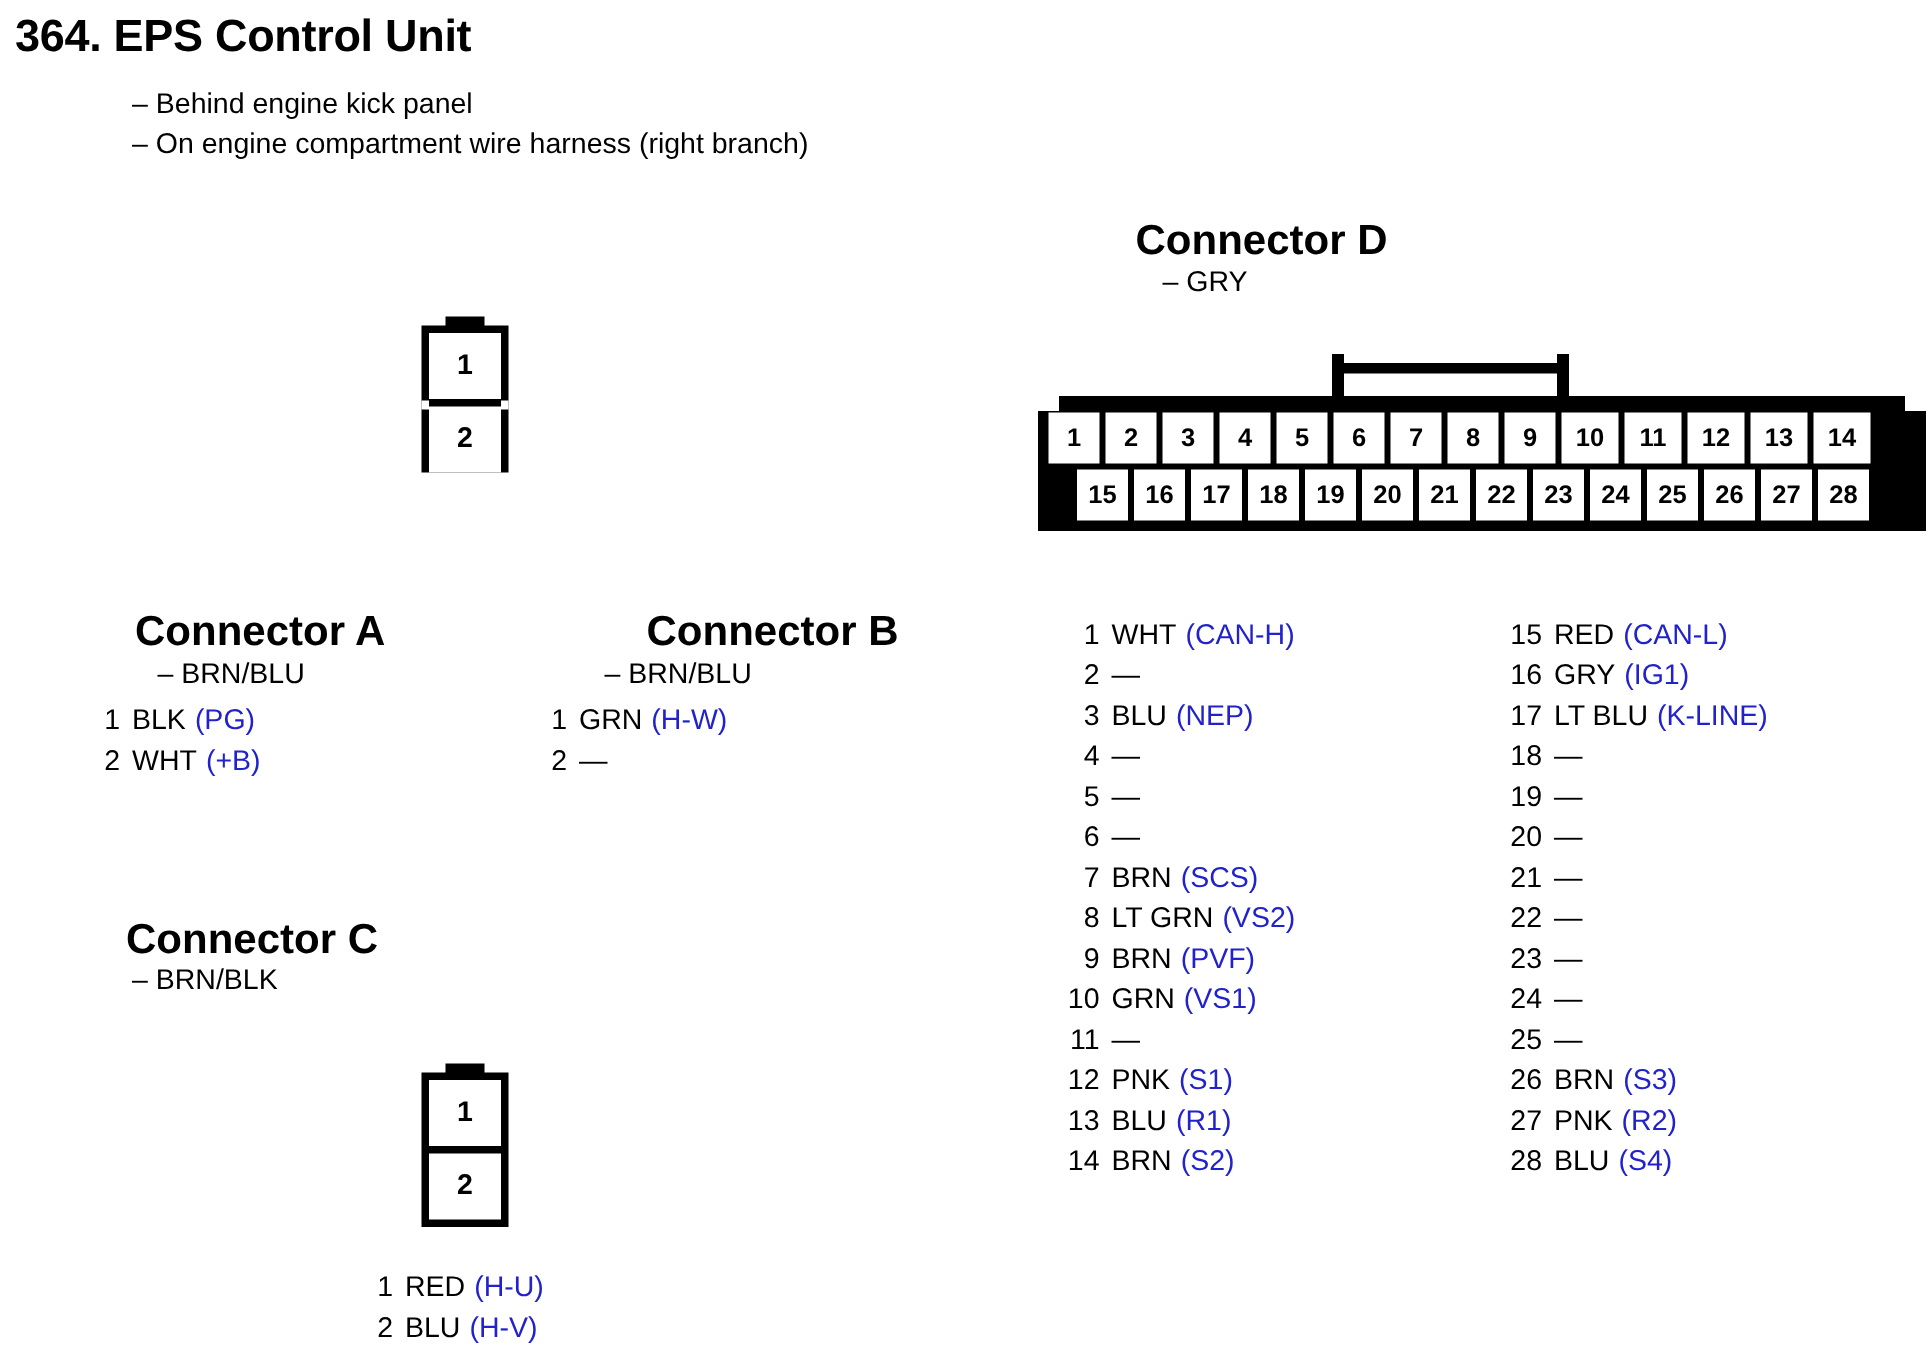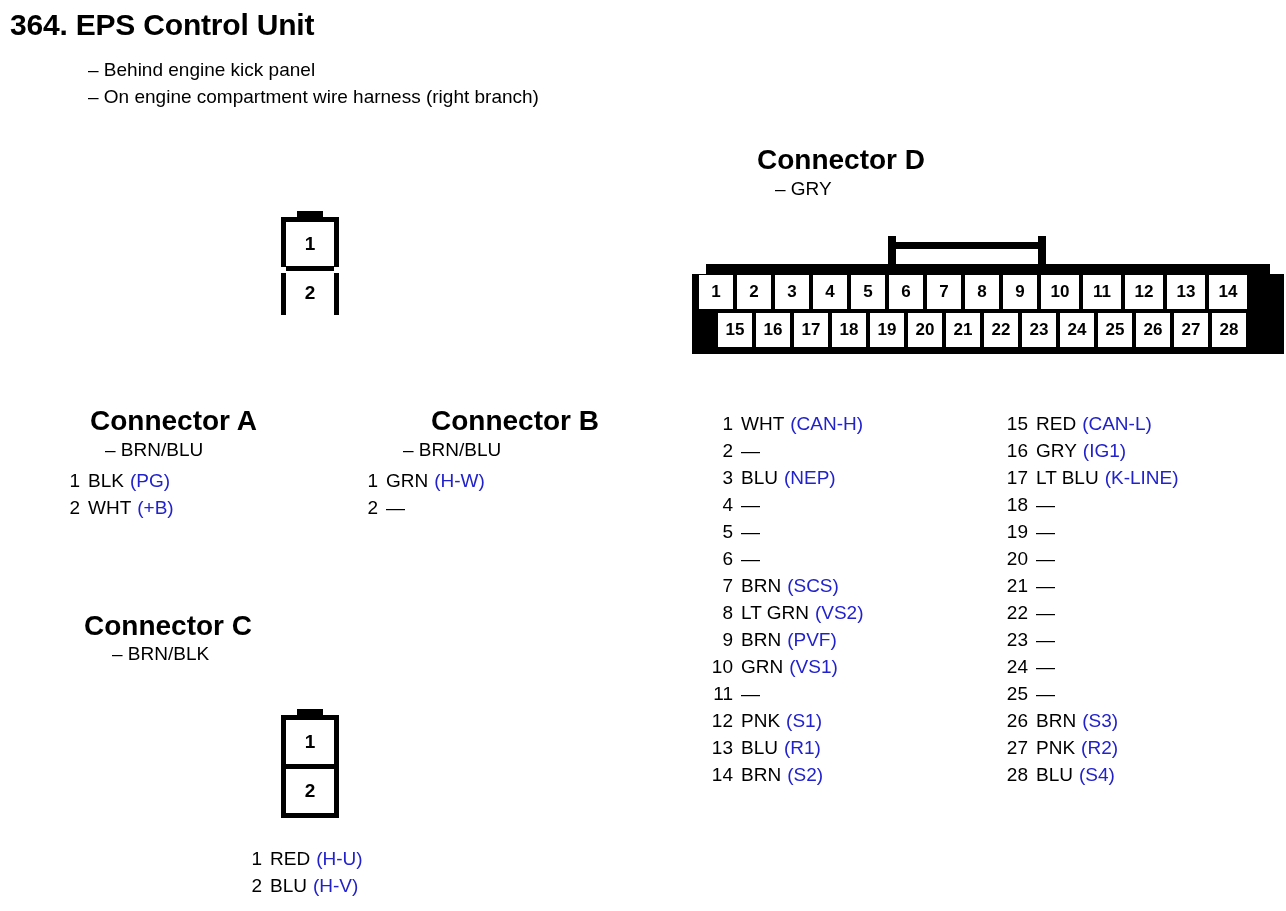--- a/index.html
+++ b/index.html
@@ -239,21 +239,21 @@
     <span class="pin-sig">(H-W)</span>
   </div>
   <div class="pin-row">
     <span class="pin-num" style="width:12px">2</span>
     <span class="pin-wire">—</span>
     <span class="pin-sig"></span>
   </div>
 </div>
 
 <div class="conn-heading" style="left:84px; top:610px;">Connector C</div>
-<div class="conn-color" style="left:88px; top:643px;margin-left:24px;">– BRN/BLK</div>
+<div class="conn-color" style="left:88px; top:643px;">– BRN/BLK</div>
 
 <div class="conn2" id="conn-c-drawing" style="left:281px; top:709px;">
   <div class="conn2-tab"></div>
   <div class="conn2-body">
     <div class="conn2-cell">1</div>
     <div class="conn2-cell">2</div>
   </div>
 </div>
 
 <div class="pin-list" id="pinlist-c" style="left:250px; top:845px;">

